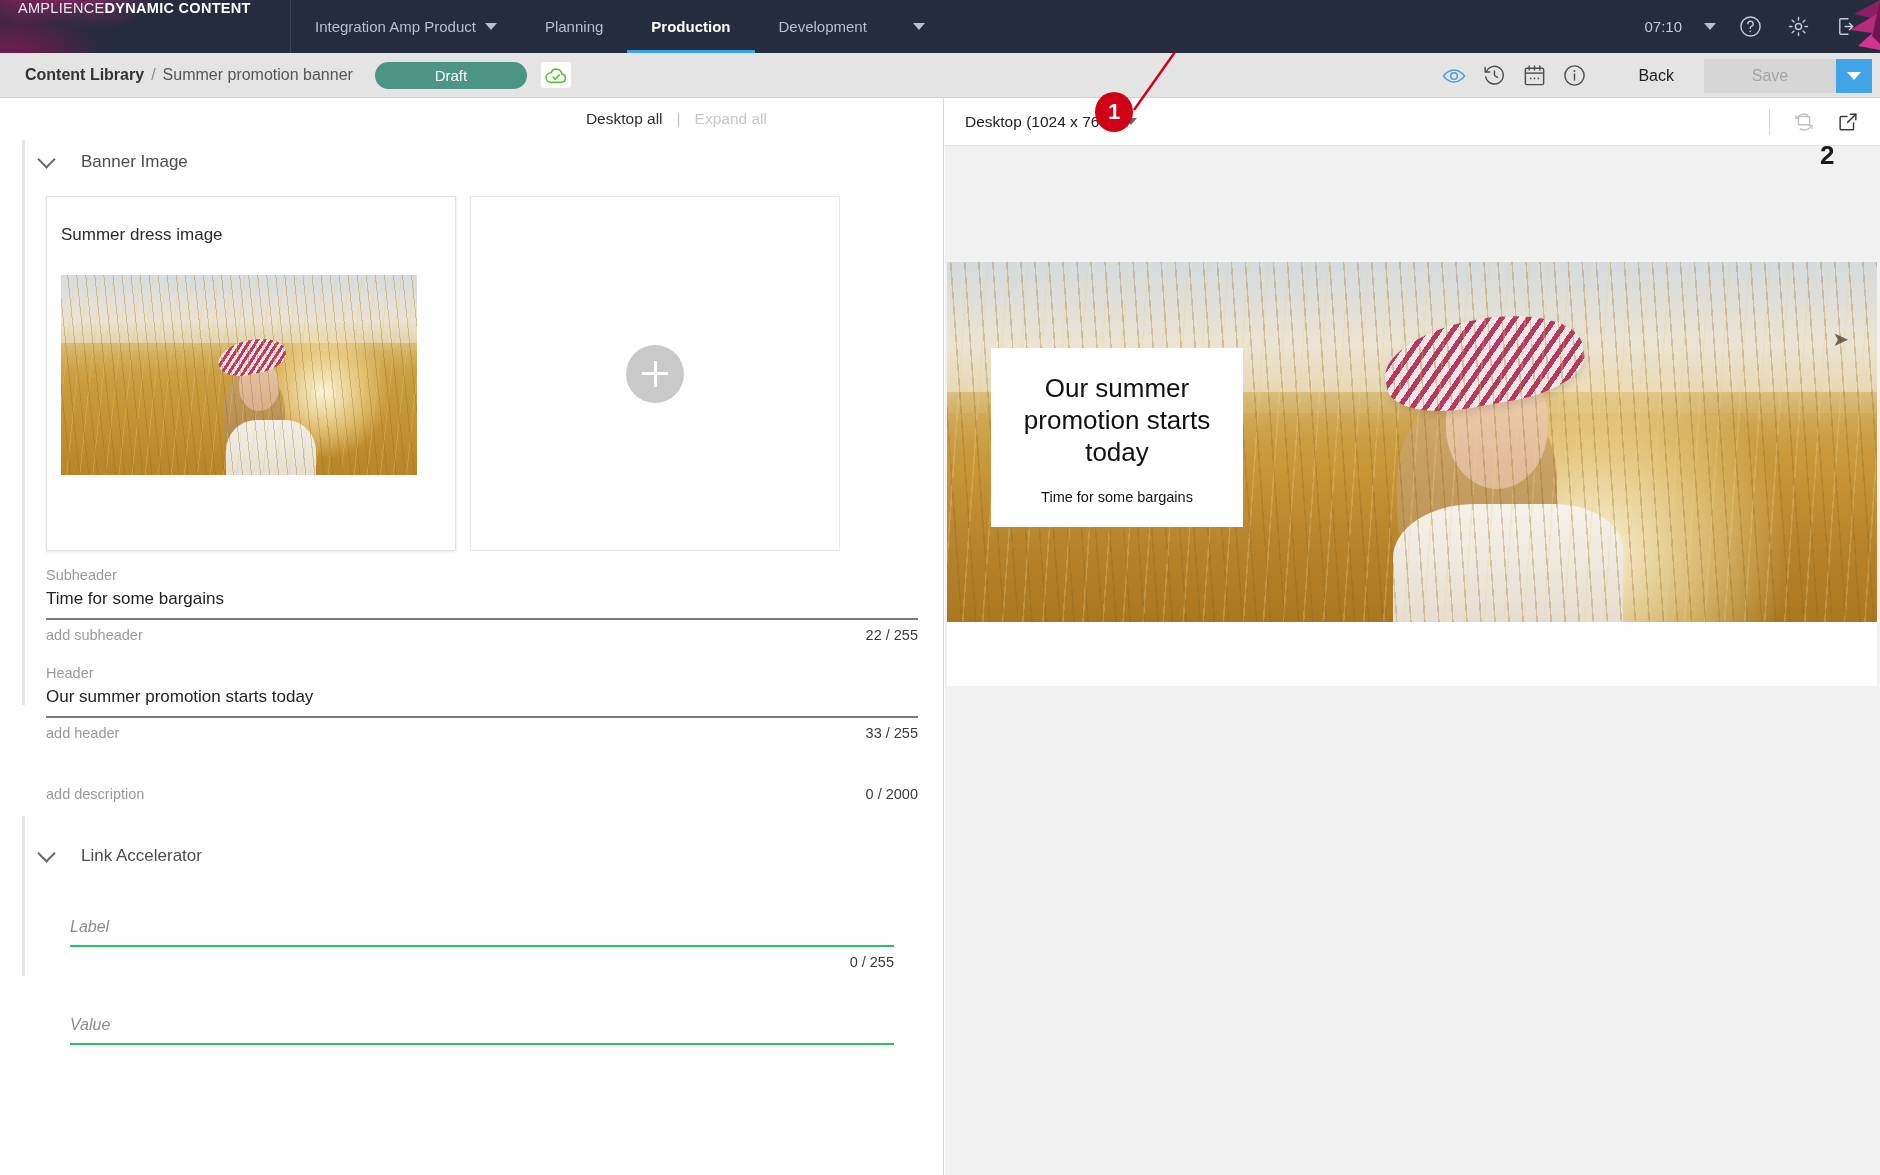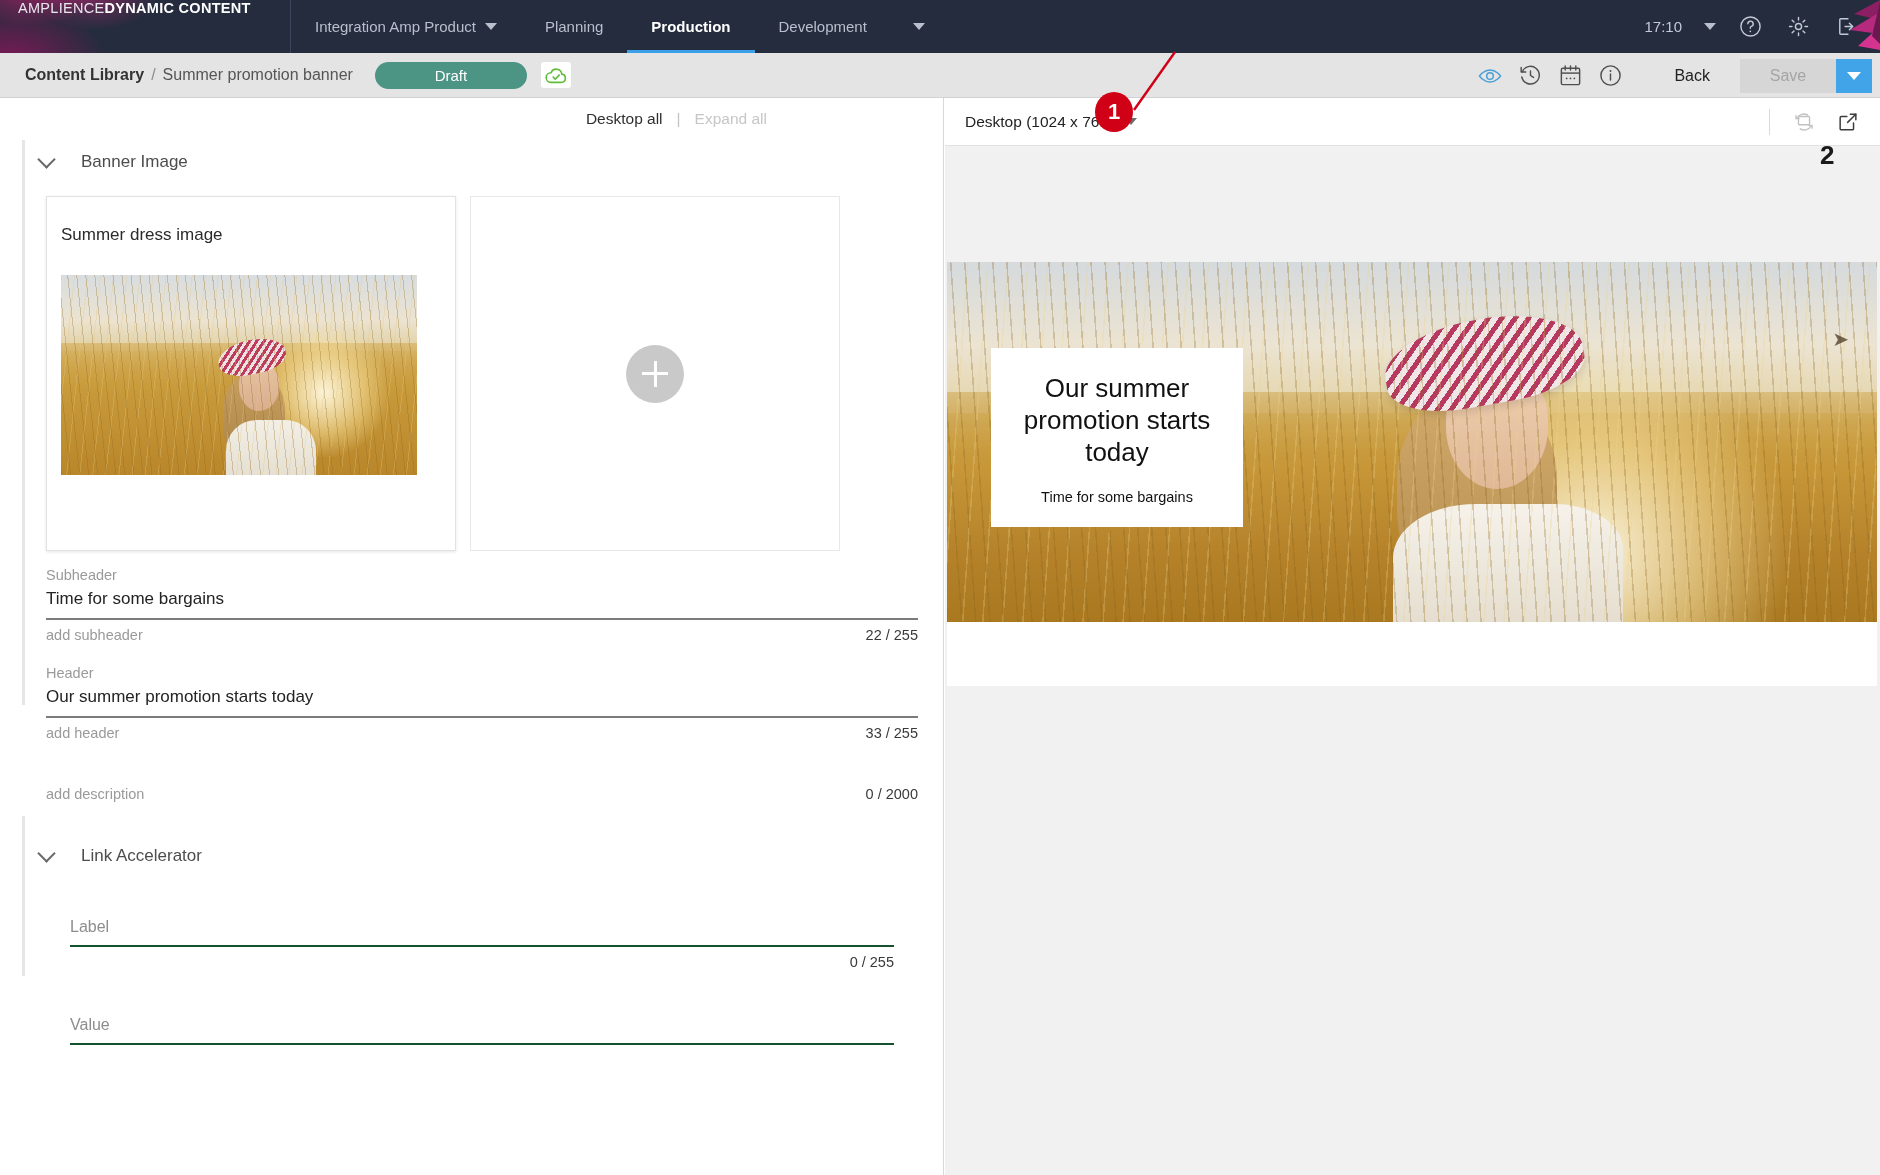--- a/index.html
+++ b/index.html
@@ -110,21 +110,21 @@
     display: flex; align-items: center; justify-content: center;
     cursor: pointer;
   }
   .back-btn {
     padding: 0 24px; height: 51px;
     display: flex; align-items: center; justify-content: center;
     font-size: 16px; color: #222; cursor: pointer;
     margin-left: 20px;
   }
   .save-btn {
-    width: 96px; height: 34px;
+    width: 132px; height: 34px;
     background: #d6d6d6; color: #a5a5a5;
     display: flex; align-items: center; justify-content: center;
     font-size: 16px; margin-left: 6px;
   }
   .save-caret {
     width: 36px; height: 34px; background: #41a4e8;
     display: flex; align-items: center; justify-content: center;
     cursor: pointer; margin-right: 8px;
   }
   .caret-white {
@@ -257,21 +257,22 @@
 
   .desc-field { margin-top: 38px; }
   .desc-label-inline {
     font-size: 16px; color: #8d8d8d; padding-bottom: 9px;
     border-bottom: 2px solid #8d8d8d;
   }
 
   .sub-field { padding-left: 24px; width: 848px; margin-top: 40px; }
   .sub-label-inline {
     font-size: 16px; color: #8d8d8d; padding-bottom: 9px;
-    border-bottom: 2px solid #14532d;
+    border-bottom: 2px solid #22c55e;
+    font-style: italic;
   }
 
   
   .right-pane {
     position: absolute; left: 945px; top: 0;
     width: 935px; height: 1077px;
     background: #f1f1f1;
   }
   .preview-bar {
     height: 48px; background: #fff;
@@ -399,21 +400,21 @@
     </div>
     <div class="navitem">
       <span>Development</span>
     </div>
     <div class="nav-extra-caret">
       <span class="caret-down"></span>
     </div>
   </div>
 
   <div class="topbar-right">
-    <span class="clock">17:10</span>
+    <span class="clock">07:10</span>
     <div class="tb-icon" style="width:32px">
       <span class="caret-down"></span>
     </div>
     <div class="tb-icon">
       <svg width="23" height="23" viewBox="0 0 24 24" fill="none" stroke="#c3c9d6" stroke-width="1.5">
         <circle cx="12" cy="12" r="10"></circle>
         <path d="M9.2 9.2a2.8 2.8 0 1 1 3.6 2.7c-.7.25-1 .8-1 1.5v.5" stroke-linecap="round"></path>
         <circle cx="11.8" cy="17" r="0.9" fill="#c3c9d6" stroke="none"></circle>
       </svg>
     </div>

